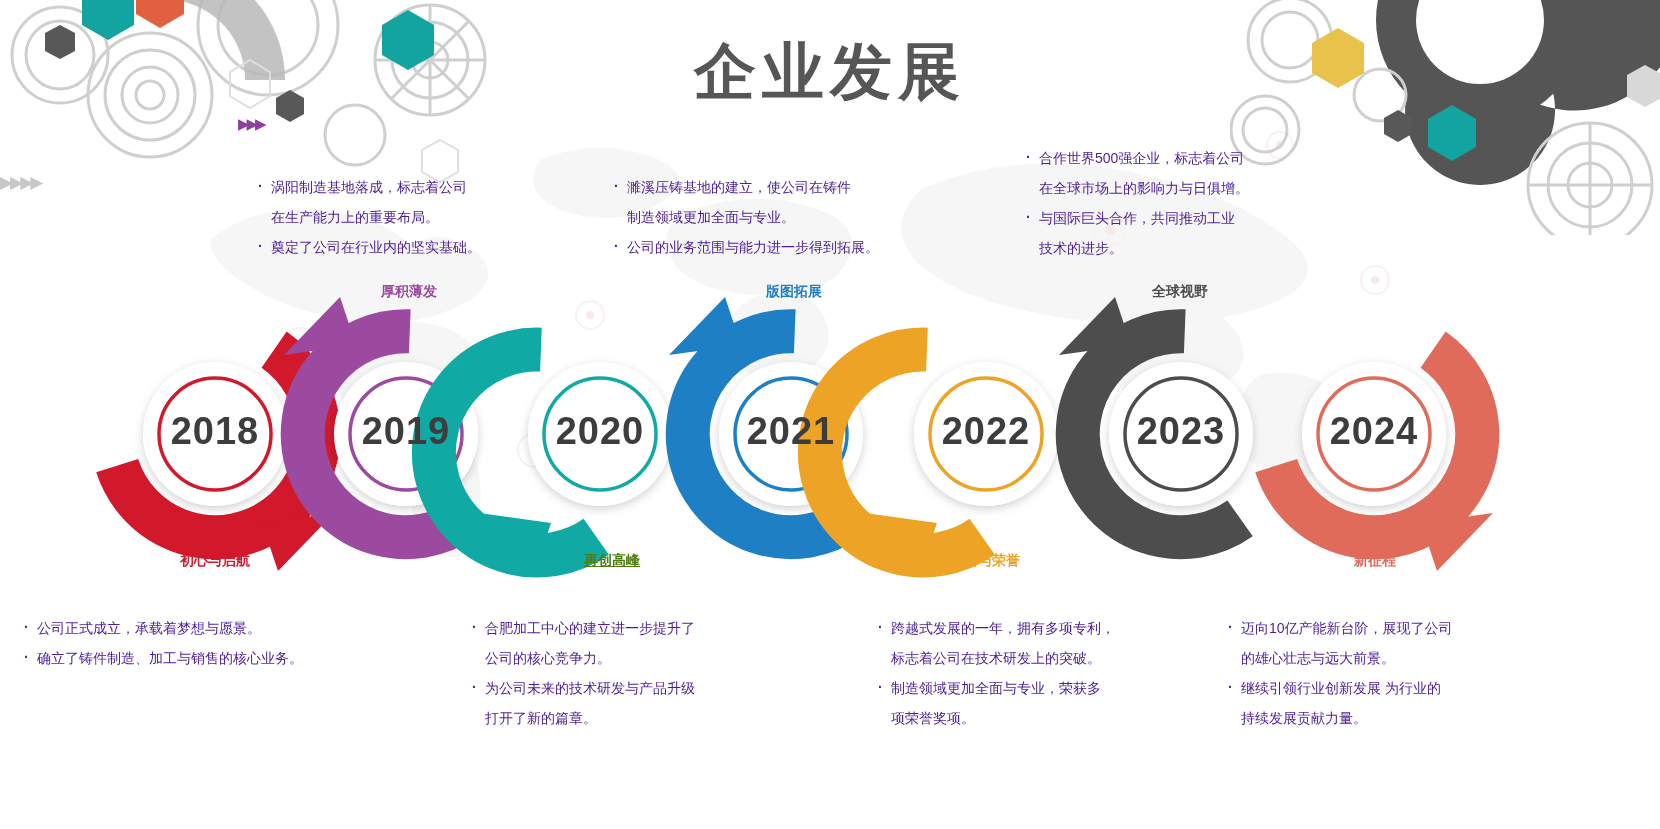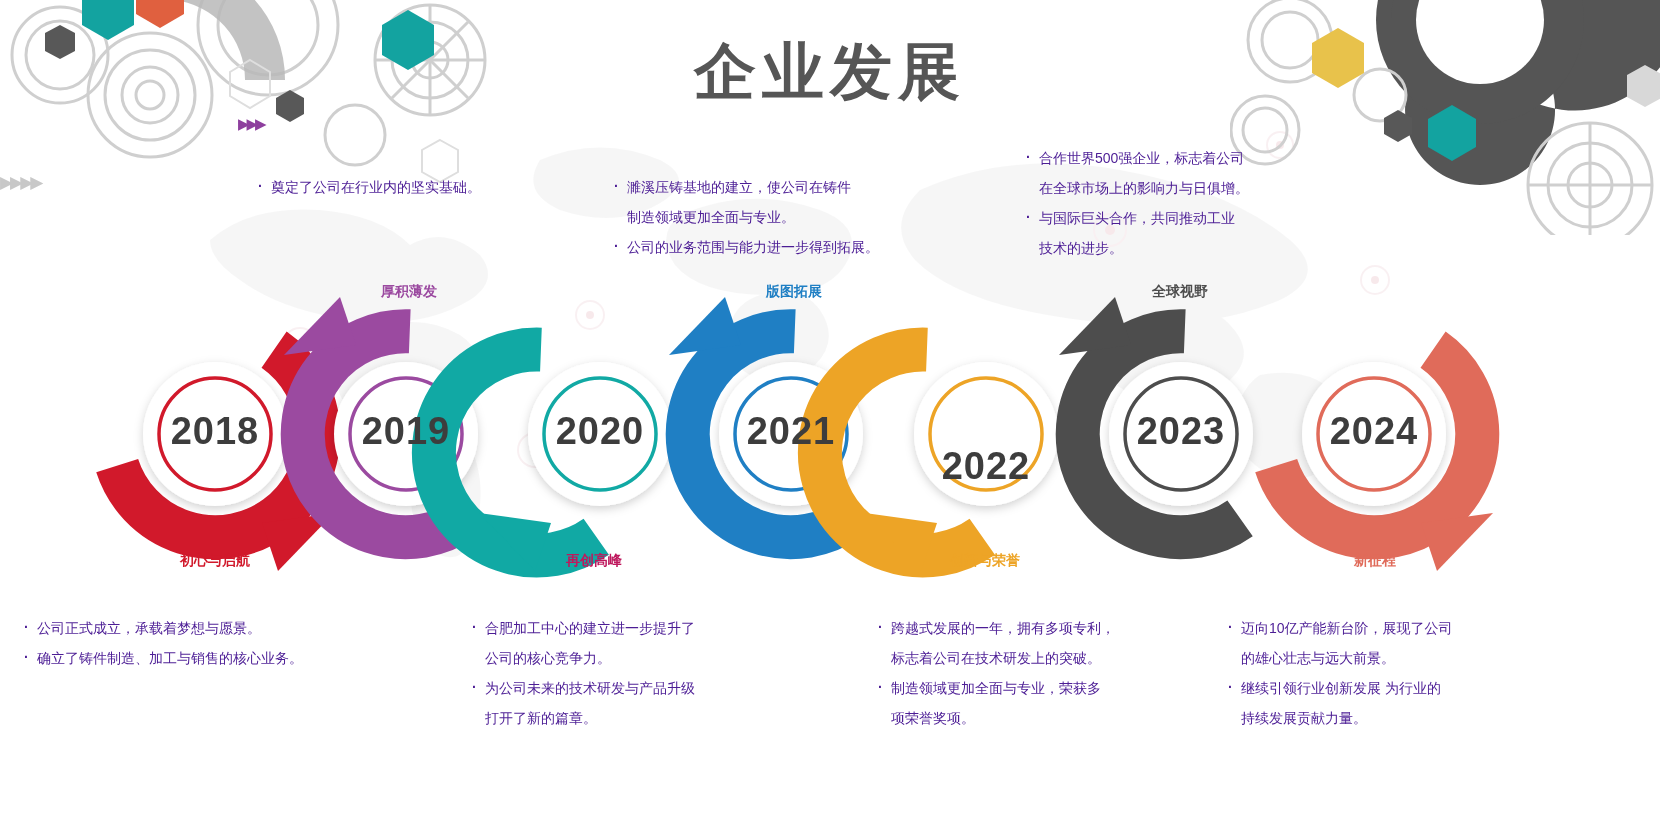--- a/index.html
+++ b/index.html
@@ -189,20 +189,22 @@
     </svg>
   </div>
 
   <div class="corner-bl-arrows">▶▶▶▶</div>
   <div class="purple-arrows">▶▶▶</div>
 </div>
 
 <div class="title">企业发展</div>
 
 <div class="txt-block" style="left:258px; top:172px; width:300px;">
+  <div class="li">涡阳制造基地落成，标志着公司
+在生产能力上的重要布局。</div>
   <div class="li">奠定了公司在行业内的坚实基础。</div>
 </div>
 
 <div class="txt-block" style="left:614px; top:172px; width:360px;">
   <div class="li">濉溪压铸基地的建立，使公司在铸件
 制造领域更加全面与专业。</div>
   <div class="li">公司的业务范围与能力进一步得到拓展。</div>
 </div>
 
 <div class="txt-block" style="left:1026px; top:143px; width:320px;">
@@ -296,24 +298,24 @@
       <path d="M1421,523 l72,-10 -56,58 z" fill="#e06b5a"></path>
       <circle cx="1374" cy="434" r="72" fill="#ffffff" filter="url(#soft)"></circle>
       <circle cx="1374" cy="434" r="56" fill="#ffffff" stroke="#e06b5a" stroke-width="3.5"></circle>
     </g>
   </svg>
 
   <div class="year-text" style="left:140px; top:410px;">2018</div>
   <div class="year-text" style="left:331px; top:410px;">2019</div>
   <div class="year-text" style="left:525px; top:410px;">2020</div>
   <div class="year-text" style="left:716px; top:410px;">2021</div>
-  <div class="year-text" style="left:911px; top:410px;margin-top:35px;">2022</div>
+  <div class="year-text" style="left:911px; top:410px;">2022</div>
   <div class="year-text" style="left:1106px; top:410px;">2023</div>
   <div class="year-text" style="left:1299px; top:410px;">2024</div>
 
   <div class="node-label" style="left:105px; top:552px; color:#d1192b;">初心与启航</div>
   <div class="node-label" style="left:299px; top:283px; color:#9b4aa0;">厚积薄发</div>
-  <div class="node-label" style="left:484px; top:552px; color:#be185d;">再创高峰</div>
+  <div class="node-label" style="left:502px; top:552px; color:#4d7c0f;text-decoration:underline;">再创高峰</div>
   <div class="node-label" style="left:684px; top:283px; color:#1f7fc4;">版图拓展</div>
   <div class="node-label" style="left:875px; top:552px; color:#eda426;">创新与荣誉</div>
   <div class="node-label" style="left:1070px; top:283px; color:#4d4d4d;">全球视野</div>
   <div class="node-label" style="left:1265px; top:552px; color:#e06b5a;">新征程</div>
 </div>
 
 </body></html>

